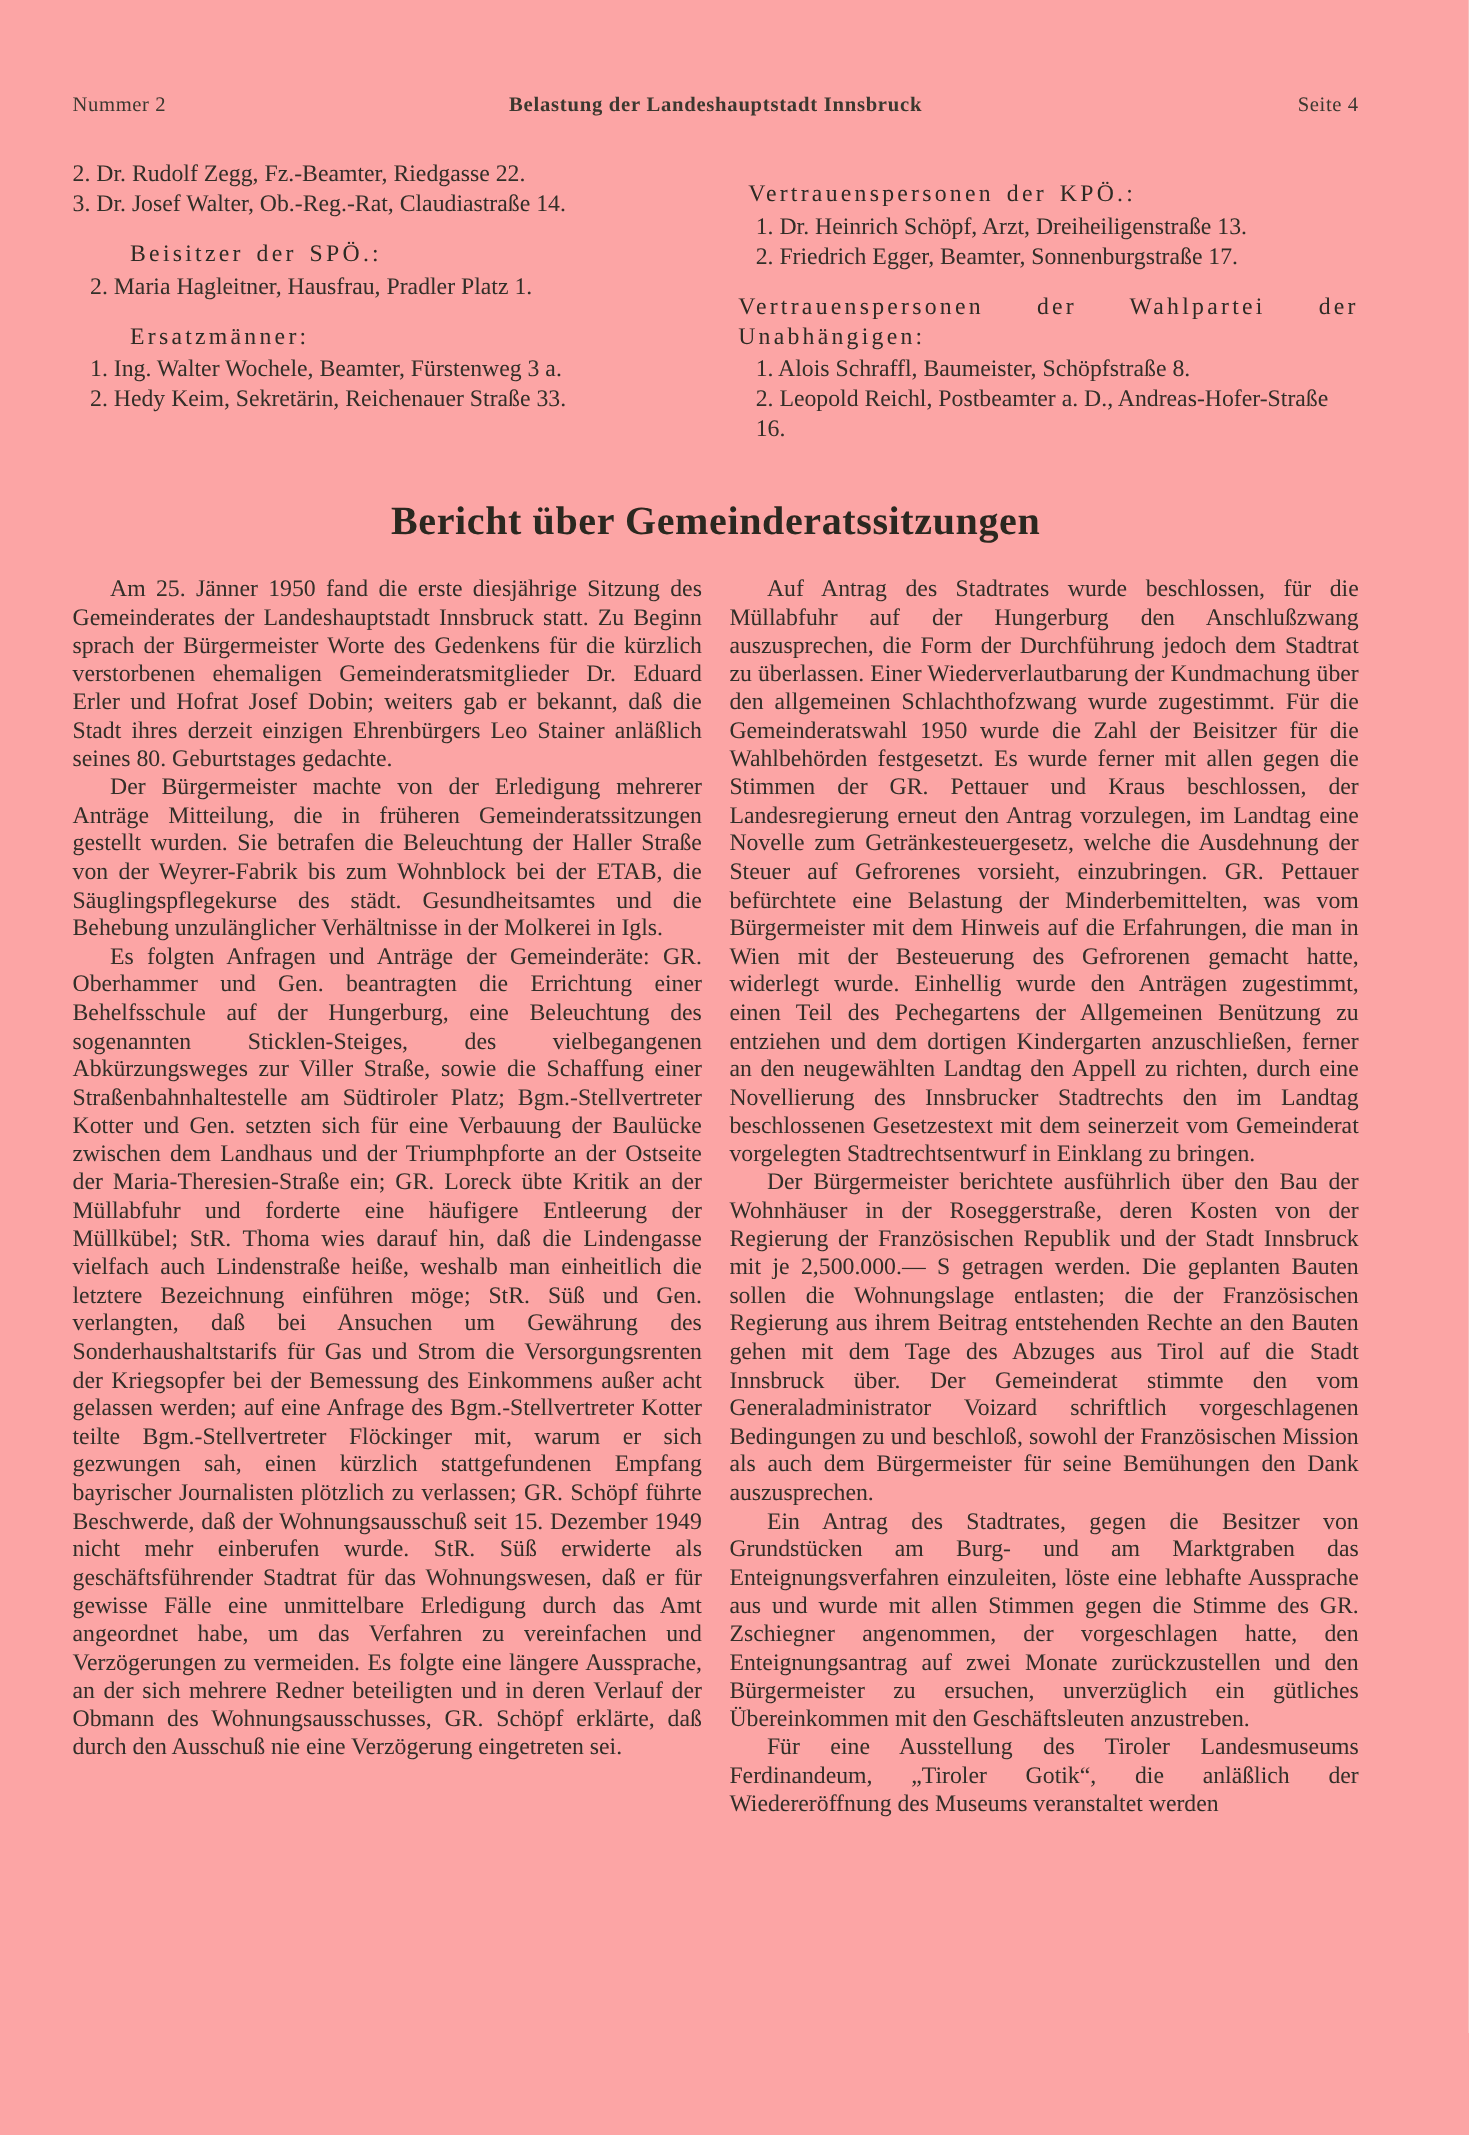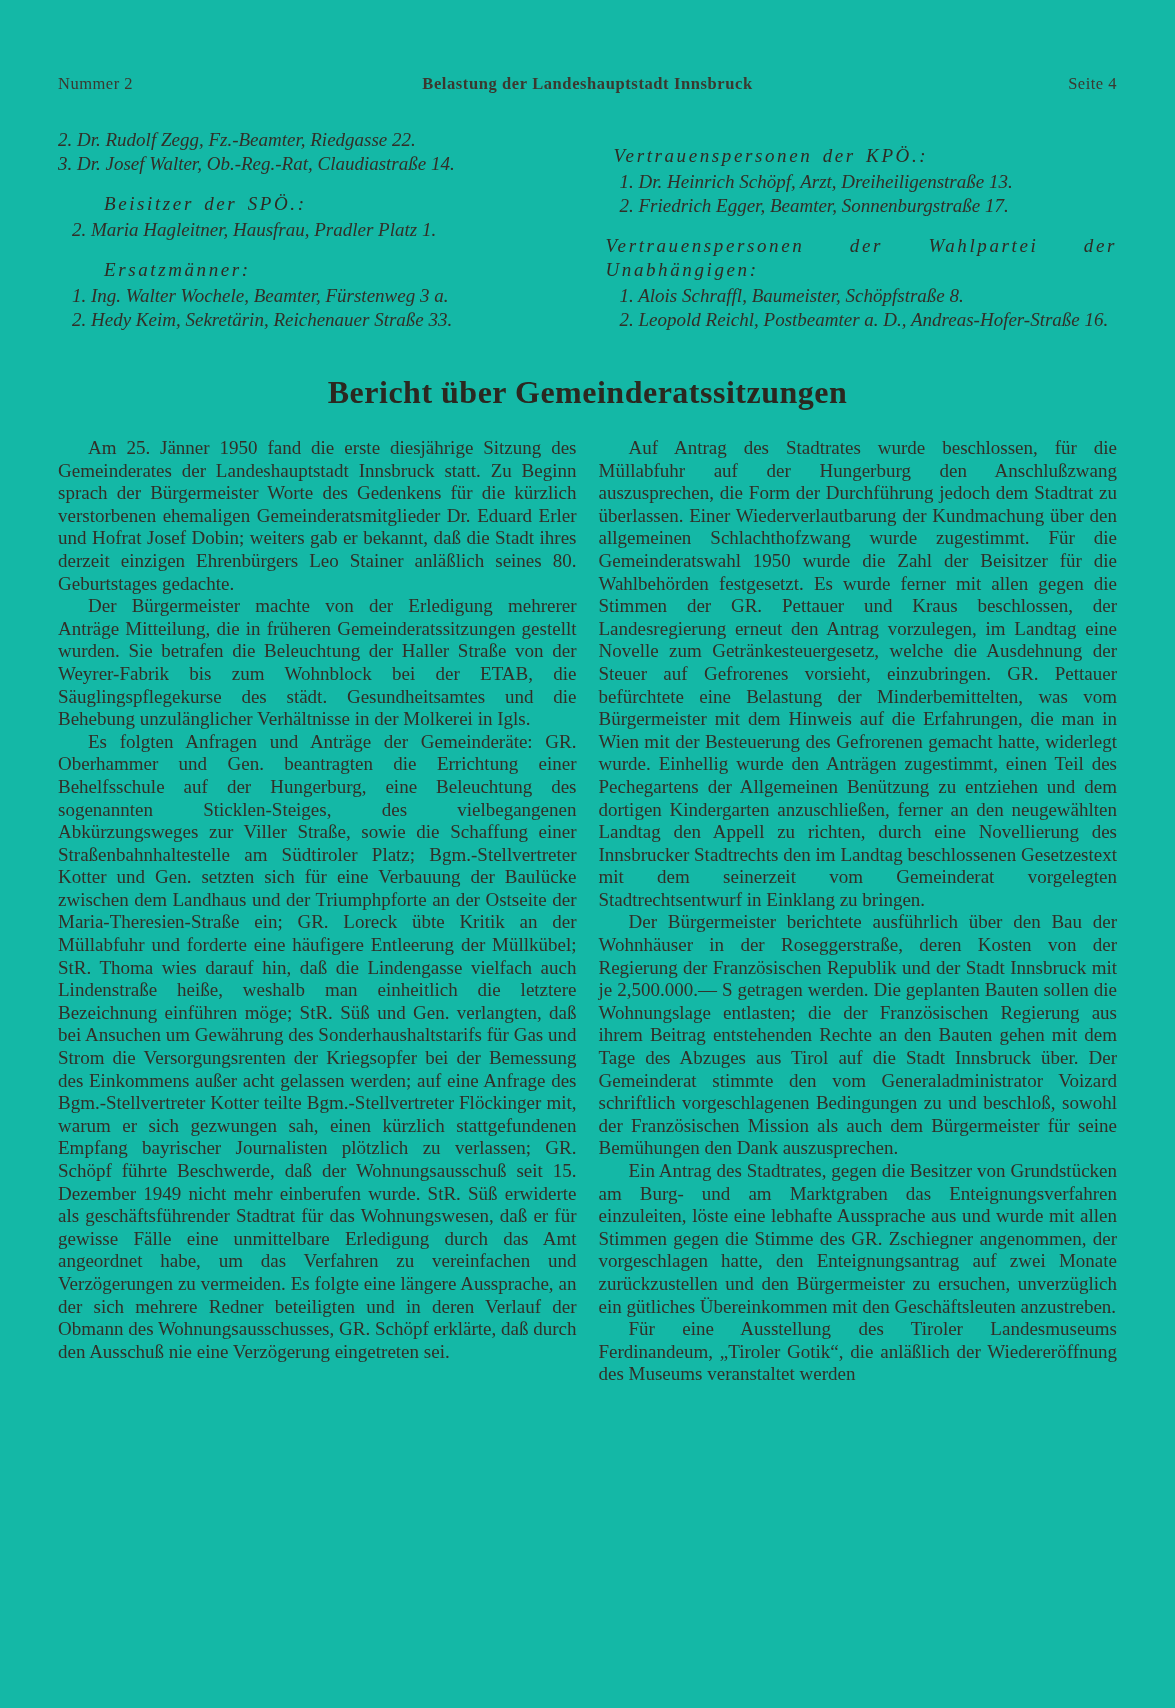--- a/index.html
+++ b/index.html
@@ -1,40 +1,40 @@
 <!DOCTYPE html>
 <html lang="de"><head>
 <meta charset="utf-8">
 <style>
   * { box-sizing: border-box; }
   html, body { margin: 0; padding: 0; background: #e9e6de; }
   .page {
     width: 1175px;
     height: 1708px;
     margin: 0 auto;
-    background: #14b8a6;
+    background: #fca5a5;
     color: #322f28;
     font-family: "Liberation Serif", "DejaVu Serif", serif;
-    padding: 74px 58px 0 58px;
+    padding: 74px 88px 0 58px;
     position: relative;
     overflow: hidden;
   }
   
   .masthead {
     display: flex;
     align-items: baseline;
     font-size: 16.5px;
     color: #3b382f;
   }
   .mh-left  { width: 220px; letter-spacing: 0.5px; }
   .mh-center{ flex: 1; text-align: center; font-weight: bold; letter-spacing: 0.6px; }
   .mh-right { width: 220px; text-align: right; letter-spacing: 0.5px; }
 
   
-  .top-section { display: flex; gap: 36px; margin-top: 34px; font-style: italic; }
+  .top-section { display: flex; gap: 36px; margin-top: 34px; }
   .top-section .col { flex: 1; font-size: 19px; line-height: 24px; }
   .line { margin: 0; }
   .indent1 { padding-left: 14px; }
   .spaced-head {
     letter-spacing: 2.6px;
     word-spacing: 3px;
     margin-top: 16px;
     margin-bottom: 2px;
     text-align: justify;
     color: #2e2b24;

